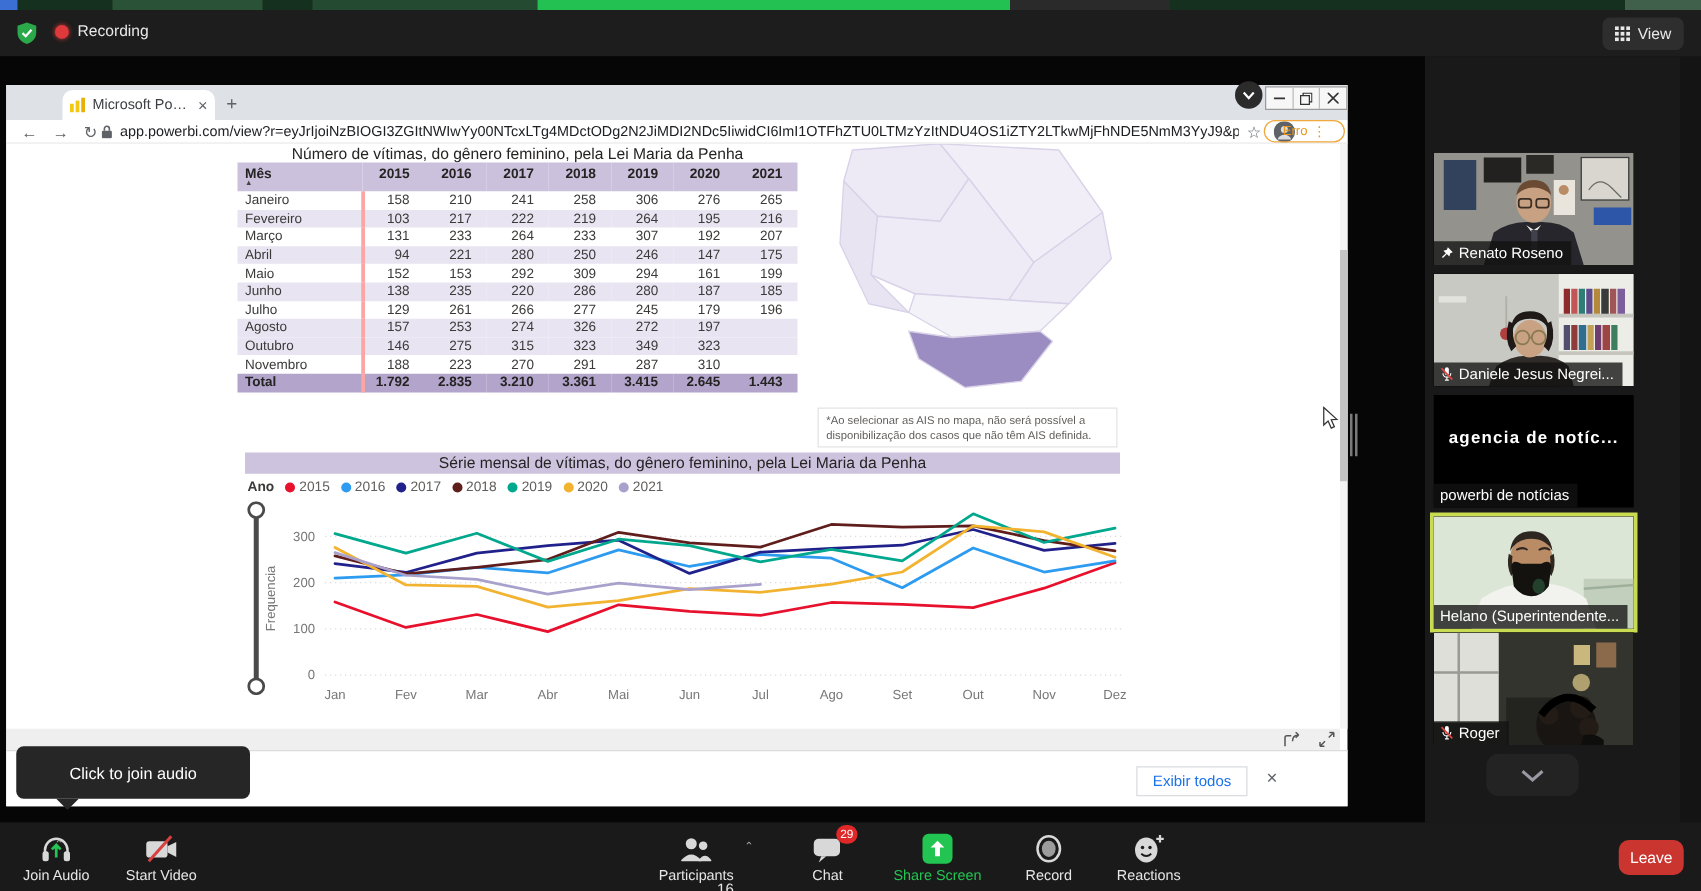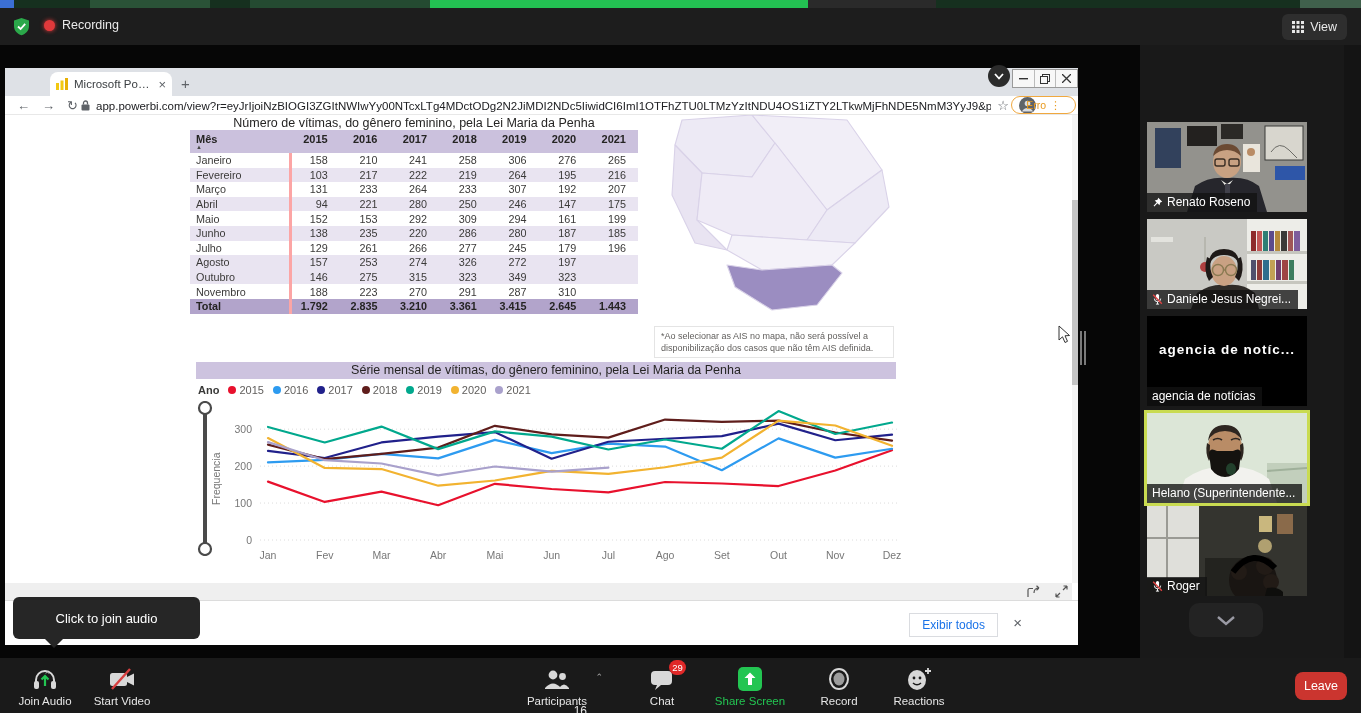--- a/index.html
+++ b/index.html
@@ -523,21 +523,21 @@
           <path d="M3 7 a4 4 0 0 0 8 0 M7 11 v3 M5 14 h4" stroke="#fff" stroke-width="1.2" fill="none"></path>
           <line x1="1.5" y1="2" x2="12.5" y2="13.5" stroke="#E14444" stroke-width="1.8"></line>
         </svg>
         <span>Daniele Jesus Negrei...</span>
       </div>
     </div>
 
     <div class="tile" style="top:271px;">
       <div class="center-name">agencia  de  notíc...</div>
       <div class="vname">
-        <span>agencia de notícias</span>
+        <span>powerbi de notícias</span>
       </div>
     </div>
 
     <div class="tile active" style="top:368px;">
       <svg width="160" height="90" viewBox="0 0 160 90">
         <rect width="160" height="90" fill="#DCE6D7"></rect>
         <rect x="120" y="50" width="40" height="40" fill="#C2CFBC"></rect>
         <line x1="120" y1="58" x2="160" y2="55" stroke="#9FB09A" stroke-width="2"></line>
         <path d="M30 90 L38 66 Q58 52 80 54 Q104 52 122 66 L130 90 Z" fill="#F2F2EE"></path>
         <ellipse cx="78" cy="34" rx="17" ry="19" fill="#B98C66"></ellipse>
@@ -596,21 +596,21 @@
           <path d="M5 19 v-5 a9 9 0 0 1 18 0 v5" stroke="#D8D8D8" stroke-width="2" fill="none"></path>
           <rect x="3" y="15" width="5" height="8" rx="2" fill="#D8D8D8"></rect>
           <rect x="20" y="15" width="5" height="8" rx="2" fill="#D8D8D8"></rect>
           <path d="M14 20 V10 M10.5 13.5 L14 10 L17.5 13.5" stroke="#23C552" stroke-width="2.2" fill="none"></path>
         </svg>
         <span class="caret" style="right:8px;top:6px;">⌃</span>
       </div>
       <span class="tb-label">Join Audio</span>
     </div>
 
-    <div class="tb-item" style="left:77px;align-items:center;">
+    <div class="tb-item" style="left:84px;align-items:center;">
       <div class="tb-ic">
         <svg width="28" height="24" viewBox="0 0 28 24">
           <rect x="2" y="6" width="17" height="13" rx="2.5" fill="#D8D8D8"></rect>
           <path d="M19 10 L26 6.5 V18.5 L19 15 Z" fill="#D8D8D8"></path>
           <line x1="4" y1="22" x2="22" y2="2" stroke="#D84040" stroke-width="2.4"></line>
         </svg>
       </div>
       <span class="tb-label">Start Video</span>
     </div>
 

